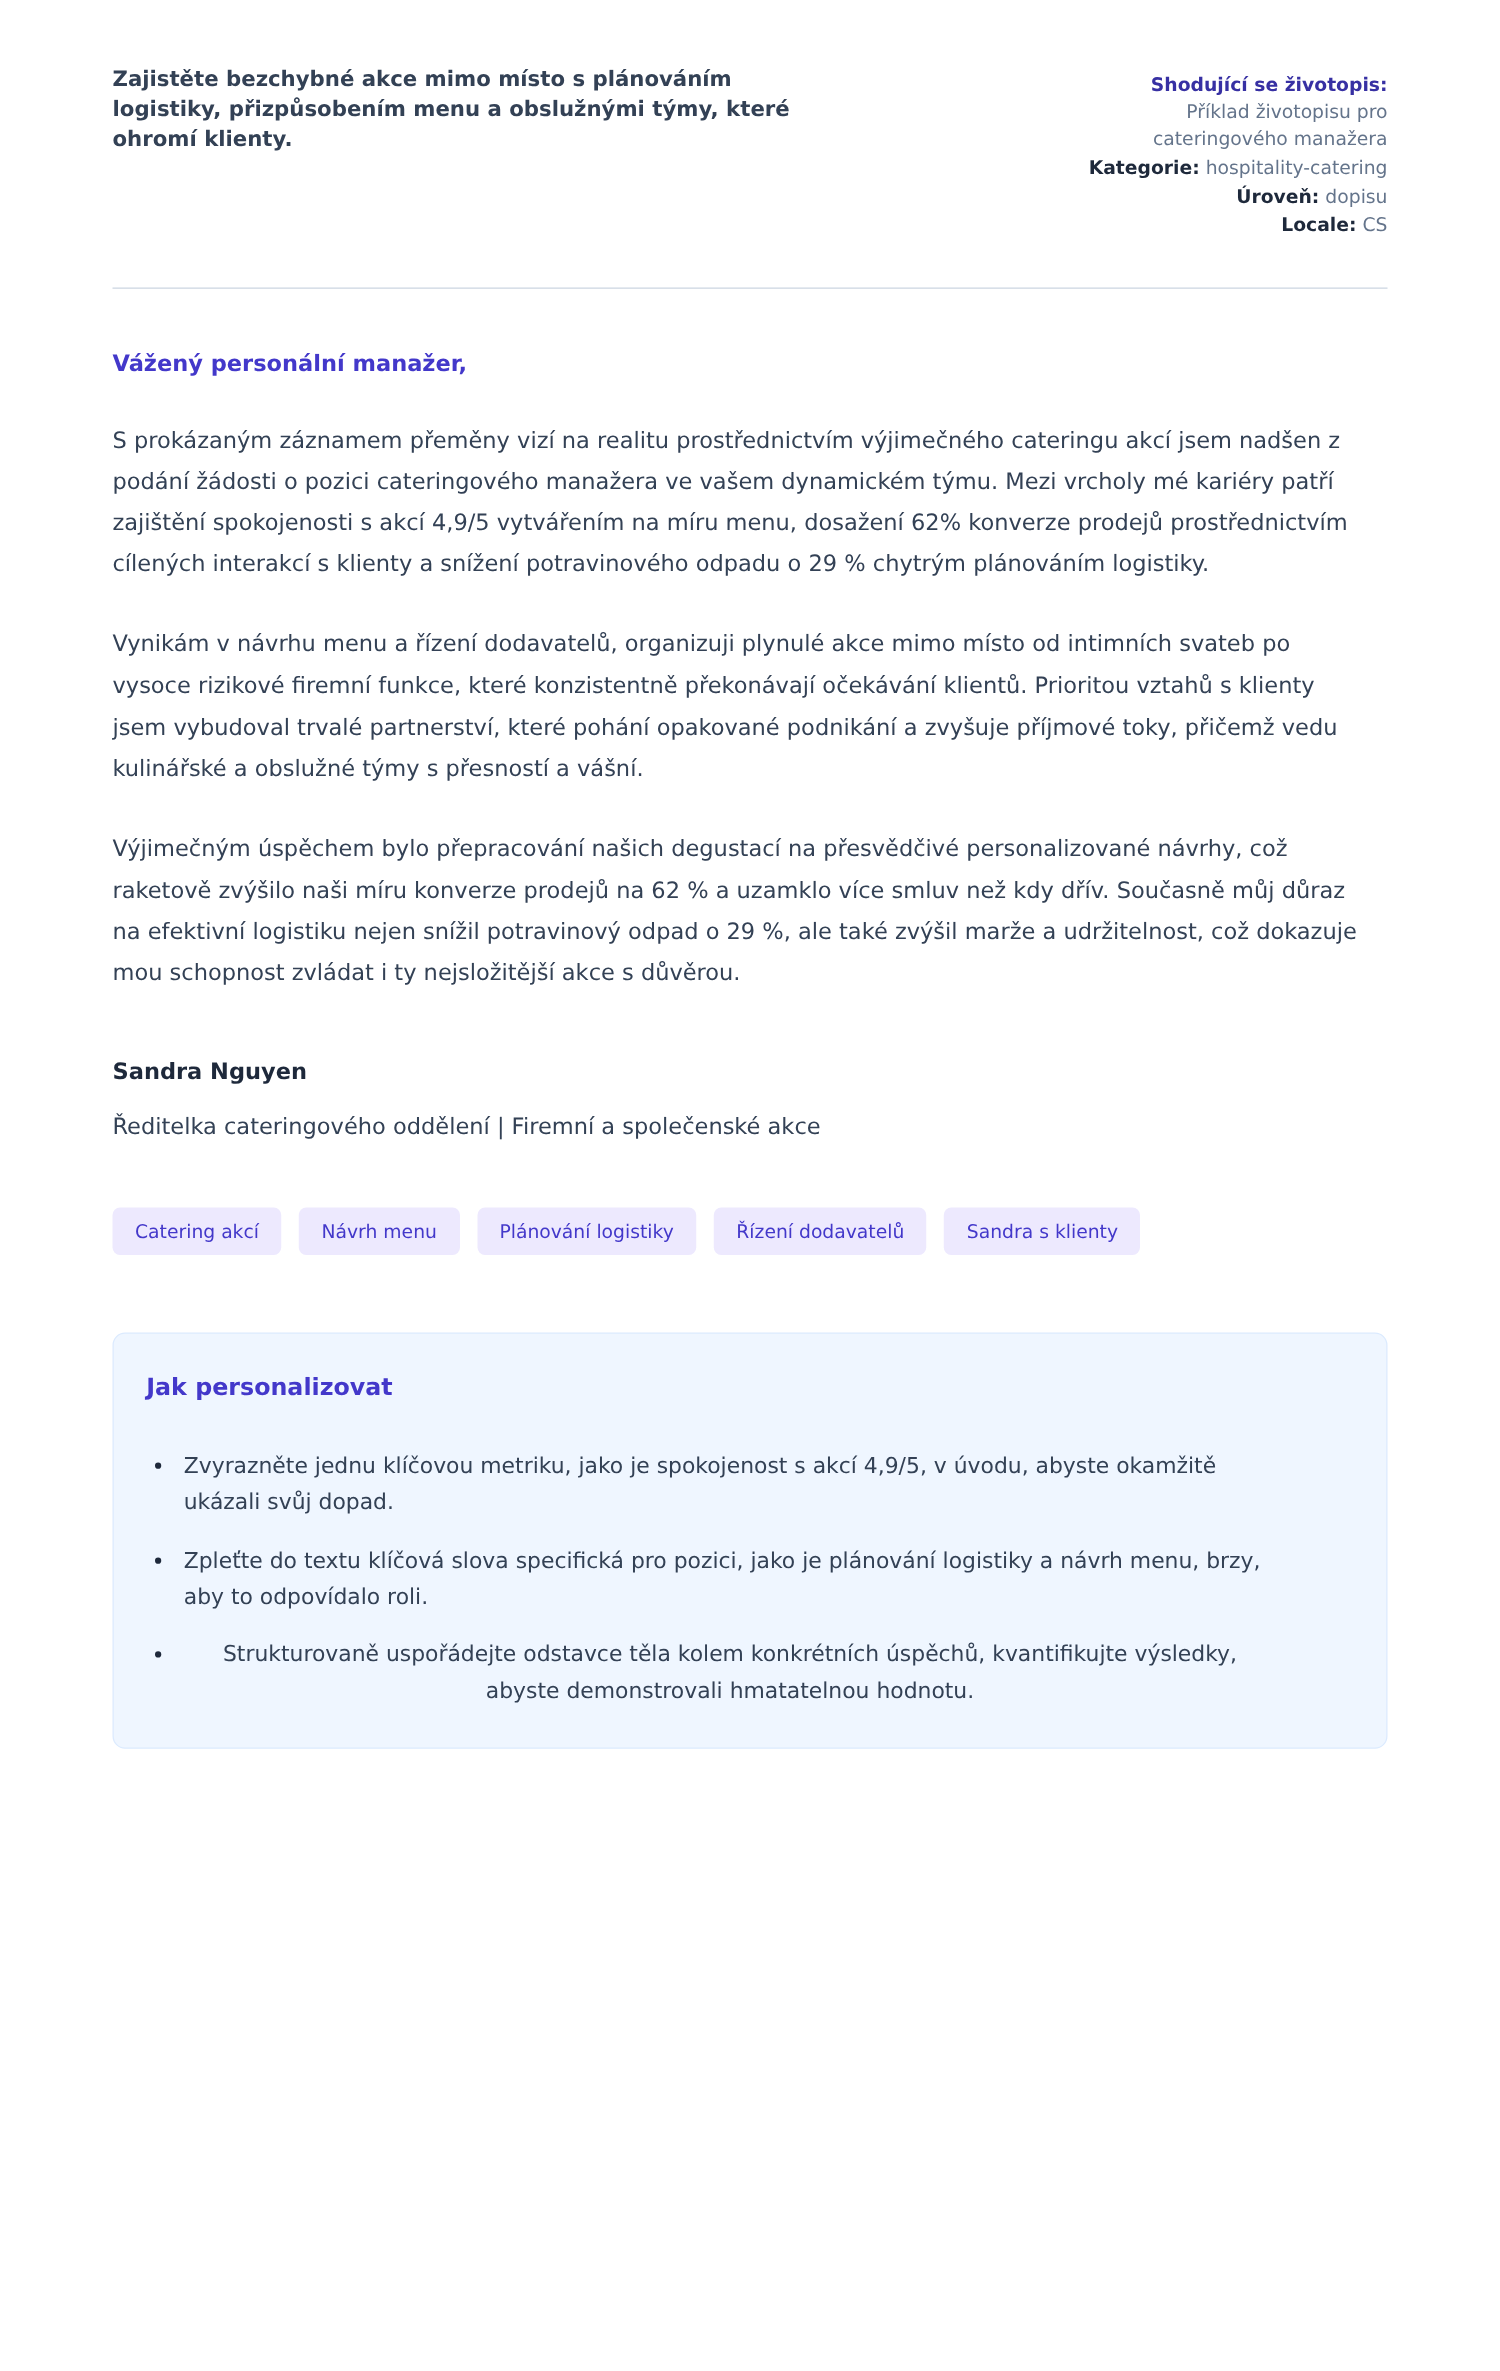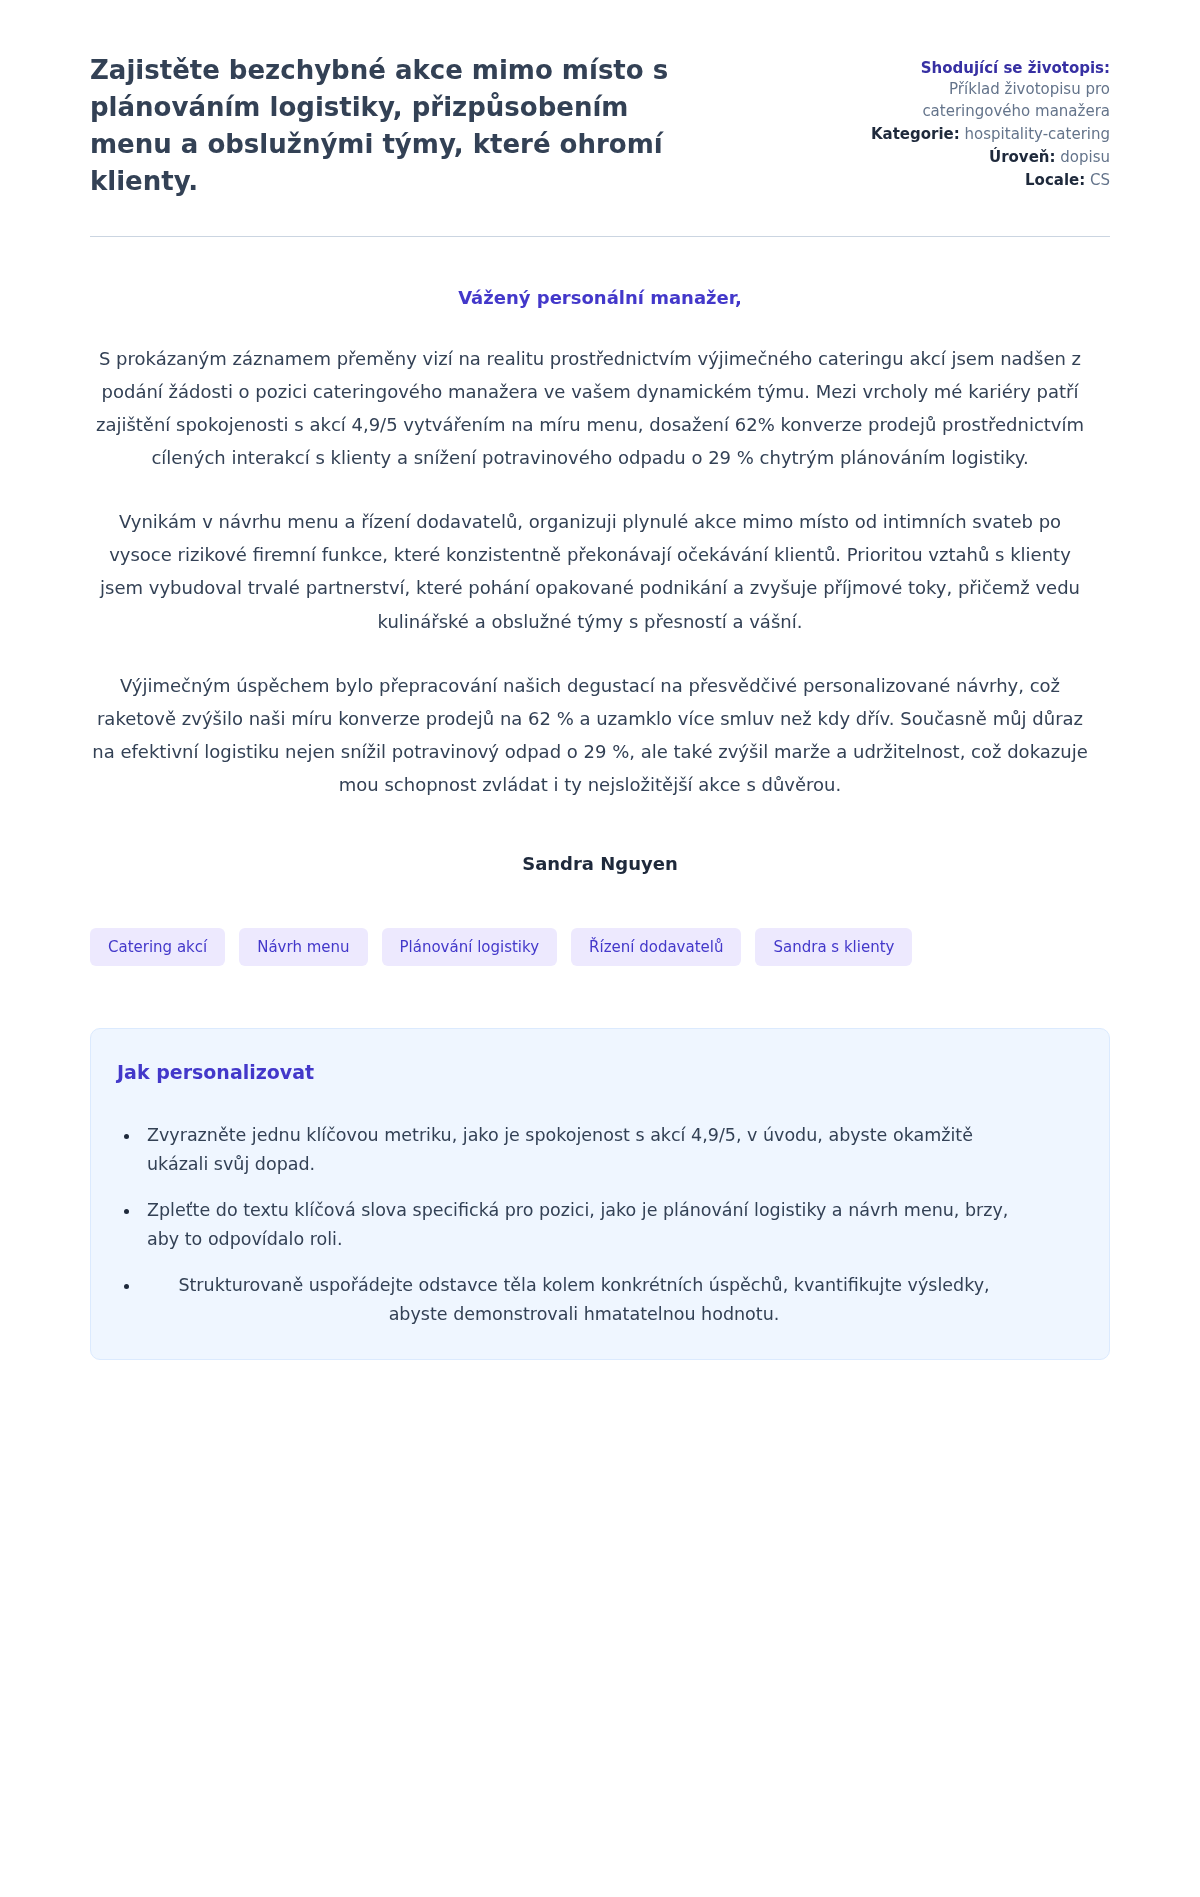--- a/index.html
+++ b/index.html
@@ -30,21 +30,21 @@
   .header-left{max-width:585px;}
   .title{
     font-size:31px;
     font-weight:bold;
     color:var(--accent);
     line-height:1.33;
     margin-bottom:13px;
     letter-spacing:.2px;
   }
   .subtitle{
-    font-size:26px;
+    font-size:17px;
     font-weight:bold;
     color:var(--body-text);
     line-height:1.42;
   }
   .meta{
     width:240px;
     flex-shrink:0;
     text-align:right;
     font-size:15px;
     line-height:1.42;
@@ -55,21 +55,21 @@
   .meta-label.accent{color:var(--accent-dark);}
   .meta-value{color:var(--muted-text);}
 
   .divider{
     border:none;
     border-top:1px solid var(--divider);
     margin:36px 0 44px 0;
   }
 
   
-  .letter{font-size:18px;line-height:1.84;color:var(--body-text);text-align:center;}
+  .letter{font-size:18px;line-height:1.84;color:var(--body-text);}
   .greeting{
     font-weight:bold;
     color:var(--accent);
     margin-bottom:28px;
     font-size:18px;
   }
   .para{margin-bottom:31px;max-width:1000px;}
   .para:last-of-type{margin-bottom:0;}
 
   .signature{margin-top:46px;}
@@ -145,20 +145,21 @@
 
   <hr class="divider">
 
   <section class="letter">
     <p class="greeting">Vážený personální manažer,</p>
     <p class="para">S prokázaným záznamem přeměny vizí na realitu prostřednictvím výjimečného cateringu akcí jsem nadšen z podání žádosti o pozici cateringového manažera ve vašem dynamickém týmu. Mezi vrcholy mé kariéry patří zajištění spokojenosti s akcí 4,9/5 vytvářením na míru menu, dosažení 62% konverze prodejů prostřednictvím cílených interakcí s klienty a snížení potravinového odpadu o 29 % chytrým plánováním logistiky.</p>
     <p class="para">Vynikám v návrhu menu a řízení dodavatelů, organizuji plynulé akce mimo místo od intimních svateb po vysoce rizikové firemní funkce, které konzistentně překonávají očekávání klientů. Prioritou vztahů s klienty jsem vybudoval trvalé partnerství, které pohání opakované podnikání a zvyšuje příjmové toky, přičemž vedu kulinářské a obslužné týmy s přesností a vášní.</p>
     <p class="para">Výjimečným úspěchem bylo přepracování našich degustací na přesvědčivé personalizované návrhy, což raketově zvýšilo naši míru konverze prodejů na 62 % a uzamklo více smluv než kdy dřív. Současně můj důraz na efektivní logistiku nejen snížil potravinový odpad o 29 %, ale také zvýšil marže a udržitelnost, což dokazuje mou schopnost zvládat i ty nejsložitější akce s důvěrou.</p>
     <div class="signature">
       <p class="sig-name">Sandra Nguyen</p>
+      <p class="sig-role">Ředitelka cateringového oddělení | Firemní a společenské akce</p>
     </div>
   </section>
 
   <div class="tags">
     <span class="tag">Catering akcí</span>
     <span class="tag">Návrh menu</span>
     <span class="tag">Plánování logistiky</span>
     <span class="tag">Řízení dodavatelů</span>
     <span class="tag">Sandra s klienty</span>
   </div>

